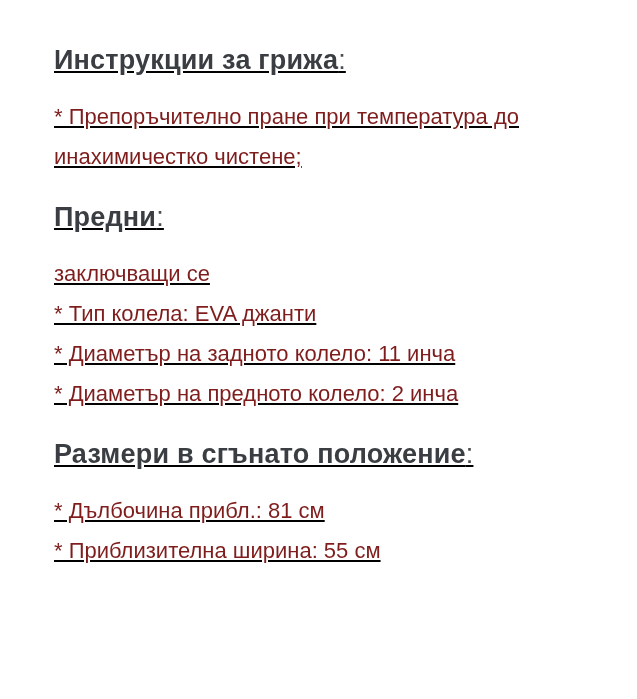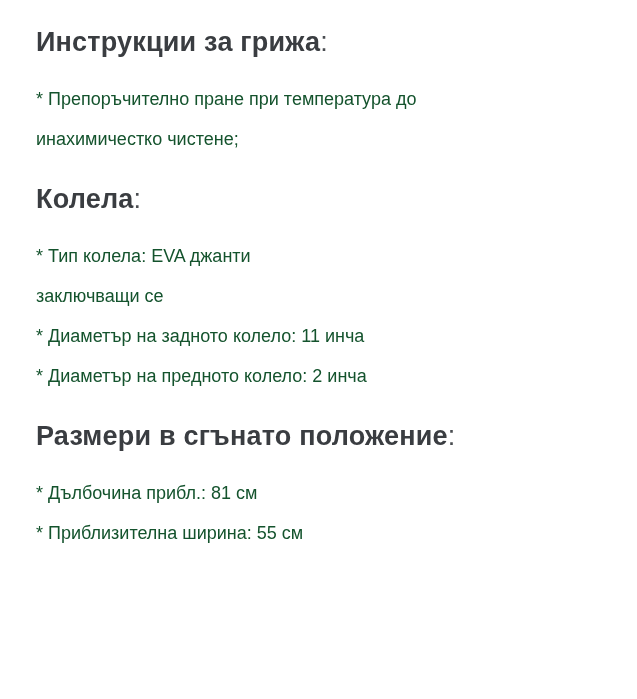--- a/index.html
+++ b/index.html
@@ -9,60 +9,60 @@
   }
   body {
     width: 637px;
     height: 699px;
     overflow: hidden;
     font-family: "Liberation Sans", sans-serif;
   }
   .content {
     padding: 26px 40px 0 36px;
   }
-  .section { margin: 0; }
+  .section { margin: 18px; text-decoration: underline; }
   .section + .section { margin-top: 24px; }
   .section-heading {
     margin: 0 0 21px 0;
     font-size: 27px;
     line-height: 32px;
     font-weight: 700;
     color: #3a3d41;
     letter-spacing: 0.2px;
   }
   .section-heading .colon {
     font-weight: 400;
     color: #4a4d51;
   }
   .lines { margin: 0; }
   .line {
-    font-size: 18px;
+    font-size: 22px;
     line-height: 40px;
-    color: #14532d;
+    color: #7f1d1d;
     white-space: nowrap;
   }
 </style>
 </head>
 <body>
 
 <div class="content">
 
   <div class="section">
     <h2 class="section-heading"><span>Инструкции за грижа</span><span class="colon">:</span></h2>
     <div class="lines">
       <div class="line">* Препоръчително пране при температура до</div>
       <div class="line">инахимичестко чистене;</div>
     </div>
   </div>
 
   <div class="section">
-    <h2 class="section-heading"><span>Колела</span><span class="colon">:</span></h2>
+    <h2 class="section-heading"><span>Предни</span><span class="colon">:</span></h2>
     <div class="lines">
+      <div class="line">заключващи се</div>
       <div class="line">* Тип колела: EVA джанти</div>
-      <div class="line">заключващи се</div>
       <div class="line">* Диаметър на задното колело: 11 инча</div>
       <div class="line">* Диаметър на предното колело: 2 инча</div>
     </div>
   </div>
 
   <div class="section">
     <h2 class="section-heading"><span>Размери в сгънато положение</span><span class="colon">:</span></h2>
     <div class="lines">
       <div class="line">* Дълбочина прибл.: 81 см</div>
       <div class="line">* Приблизителна ширина: 55 см</div>

